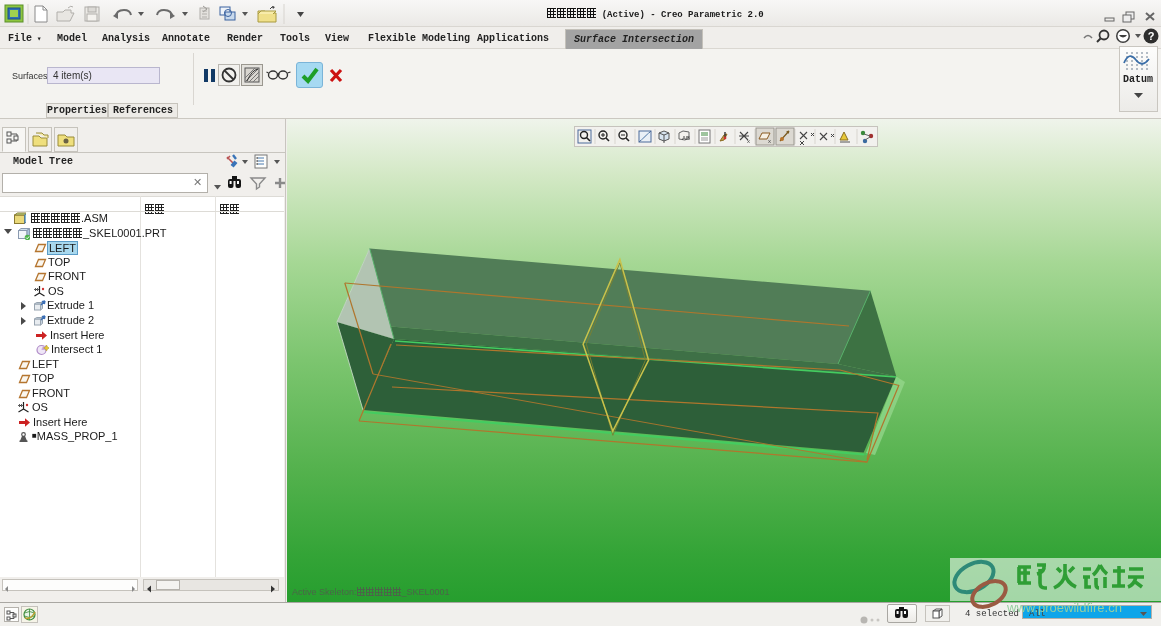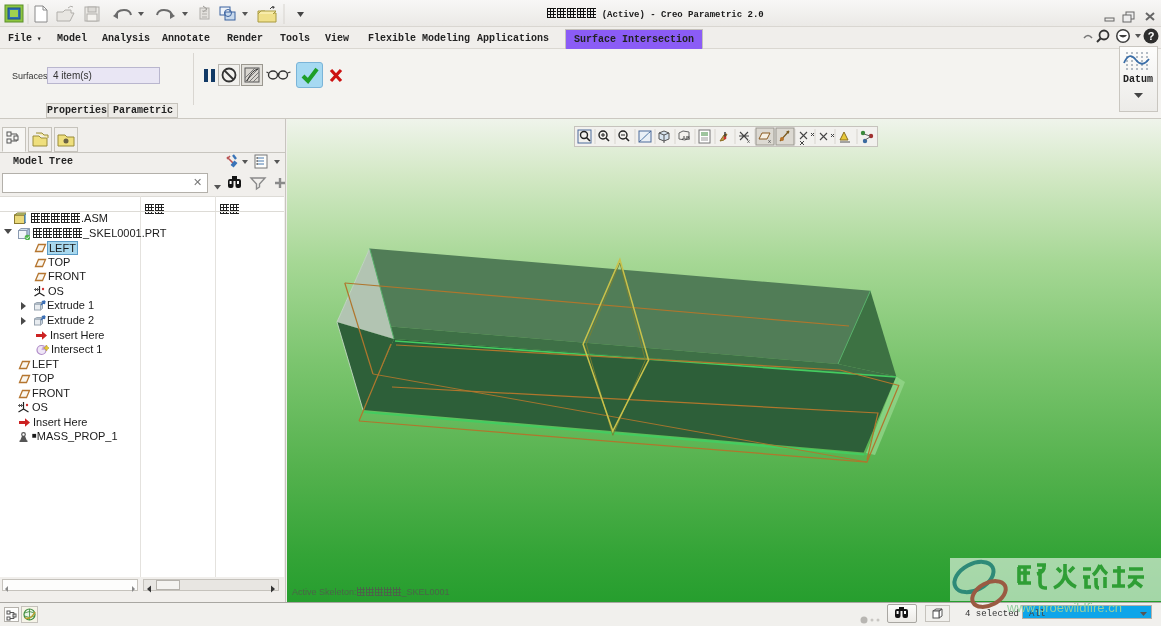--- a/index.html
+++ b/index.html
@@ -12,21 +12,21 @@
 #title { left:0; top:0; width:1161px; height:27px;
   background:linear-gradient(#f8f7f6,#ebe9e6); border-bottom:1px solid #d9d6d1; }
 #titletext { left:75px; top:8px; width:1161px; text-align:center; font-family:"Liberation Mono",monospace;
   font-size:9px; font-weight:bold; color:#1a1a1a; }
 .winbtn { top:11px; width:13px; height:11px; color:#555; font-size:11px; line-height:10px; text-align:center; }
 
 
 #tabrow { left:0; top:27px; width:1161px; height:21px; background:#f0eeeb; }
 .tab { position:absolute; top:2px; height:19px; font-family:"Liberation Mono",monospace; font-size:10px;
   font-weight:bold; color:#222; padding:4px 8px 0 8px; }
-.tabactive { background:#8b5cf6; border:1px solid #c4c1ba; border-bottom:none; height:20px; z-index:3; }
+.tabactive { background:#a3a3a3; border:1px solid #c4c1ba; border-bottom:none; font-style:italic; height:20px; z-index:3; }
 
 
 #ribbon { left:0; top:48px; width:1161px; height:71px; background:#f4f3f0; border-bottom:1px solid #cbc8c1; border-top:1px solid #dad7d1; }
 .rtab { position:absolute; top:103px; height:15px; background:#edebe7; border:1px solid #c6c3bc;
   font-family:"Liberation Mono",monospace; font-size:10px; font-weight:bold; color:#222; text-align:center; padding-top:1px; }
 #surfield { left:47px; top:19px; width:113px; height:17px; background:#e9e6f4; border:1px solid #b9b6ce;
   font-size:10px; color:#333; padding:2px 0 0 5px; }
 
 
 #nav { left:0; top:119px; width:286px; height:483px; background:#f1efec; border-right:1px solid #c8c5bf; }
@@ -171,21 +171,21 @@
   <div class="abs" style="left:296px;top:62px;width:27px;height:26px;border:1px solid #7ab4d8;border-radius:3px;background:#a6d9f2;">
     <svg width="25" height="24">
         <path d="M6 13 l5 5 l9 -12" fill="none" stroke="#1e9e28" stroke-width="4"></path>
       </svg></div>
 
   <div class="abs" style="left:327px;top:66px;"><svg width="18" height="18">
     <path d="M4 4 L14 15 M14 4 L4 15" stroke="#cc1111" stroke-width="3.2"></path>
       </svg></div>
 
   <div class="rtab abs" style="left:46px;width:62px;">Properties</div>
-  <div class="rtab abs" style="left:108px;width:70px;">Parametric</div>
+  <div class="rtab abs" style="left:108px;width:70px;">References</div>
 
   <div class="abs" style="left:1119px;top:46px;width:39px;height:66px;background:linear-gradient(#fdfdfc,#ecebe8);border:1px solid #c9c6c0;text-align:center;">
     <svg width="37" height="64">
       <g fill="#5a6e84">
           <circle cx="7" cy="6" r="0.8"></circle>
           <circle cx="12" cy="6" r="0.8"></circle>
           <circle cx="17" cy="6" r="0.8"></circle>
           <circle cx="22" cy="6" r="0.8"></circle>
           <circle cx="27" cy="6" r="0.8"></circle>
       <circle cx="7" cy="10" r="0.8"></circle>

